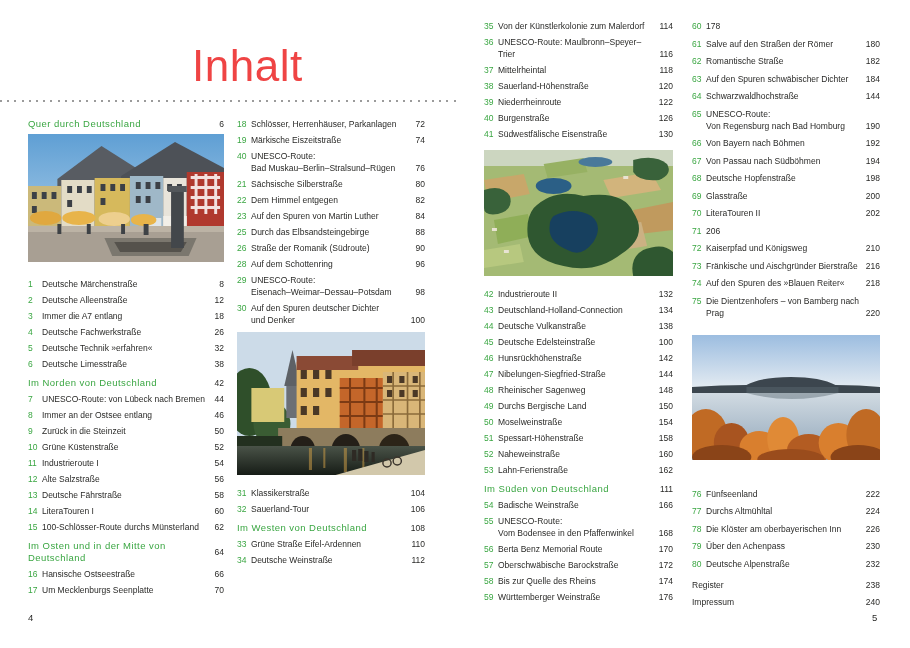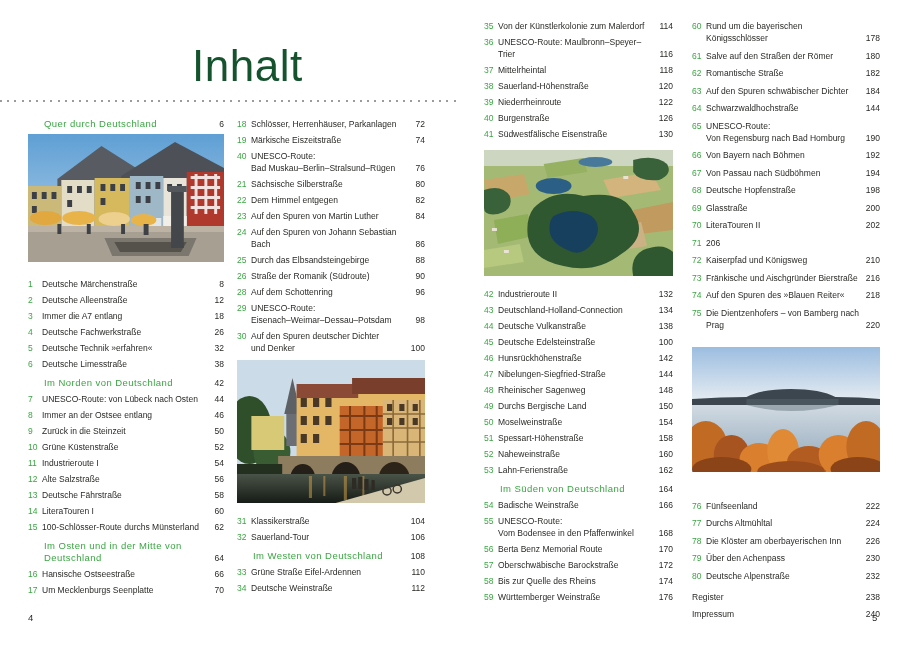--- a/index.html
+++ b/index.html
@@ -2,33 +2,33 @@
 <html><head>
 <meta charset="utf-8">
 <style>
   html,body{margin:0;padding:0;background:#e8e8e8;}
   .spread{
     position:relative;width:910px;height:648px;background:#ffffff;
     font-family:"Liberation Sans",sans-serif;color:#2a2a28;overflow:hidden;
   }
   .book-title{
     position:absolute;left:192px;top:44px;
-    font-size:44px;font-weight:100;letter-spacing:.5px;color:#14532d;line-height:1;
+    font-size:44px;font-weight:100;letter-spacing:.5px;color:#ef4444;line-height:1;
   }
   .dotted-rule{
     position:absolute;left:0;top:100px;width:456px;height:2px;
     background:repeating-linear-gradient(to right,#9b9b9b 0 2px,transparent 2px 7.2px);
   }
   .col{position:absolute;display:block;}
   .col1{left:28px;top:118px;width:196px;}
   .col2{left:237px;top:118px;width:188px;}
   .col3{left:484px;top:20px;width:189px;}
   .col4{left:692px;top:20px;width:188px;}
 
-  .sec{display:flex;align-items:flex-end;margin:7px 0 4px 16px;line-height:12px;}
+  .sec{display:flex;align-items:center;margin:7px 0 4px 0;line-height:12px;}
   .sec-label{flex:1;color:#3aa642;font-size:9.5px;letter-spacing:.45px;}
   .sec-page{font-size:8.5px;color:#2a2a28;}
   .col1 > .sec:first-child{margin-top:0;}
 
   .row{display:flex;line-height:12px;margin-bottom:4px;font-size:8.5px;}
   .col4 .row{margin-bottom:5.5px;}
   .num{flex:none;width:14px;color:#3aa642;}
   .titles{flex:1;display:flex;flex-direction:column;padding-right:6px;}
   .pg{flex:none;align-self:flex-end;color:#2a2a28;}
   .row.plain .titles{margin-left:0;}
@@ -167,21 +167,21 @@
         </span>
         <span class="pg">38</span>
       </div>
       <div class="sec">
         <span class="sec-label">Im Norden von Deutschland</span>
         <span class="sec-page">42</span>
       </div>
       <div class="row">
         <span class="num">7</span>
         <span class="titles">
-          <span class="line">UNESCO-Route: von Lübeck nach Osten</span>
+          <span class="line">UNESCO-Route: von Lübeck nach Bremen</span>
         </span>
         <span class="pg">44</span>
       </div>
       <div class="row">
         <span class="num">8</span>
         <span class="titles">
           <span class="line">Immer an der Ostsee entlang</span>
         </span>
         <span class="pg">46</span>
       </div>
@@ -289,27 +289,20 @@
           <span class="line">Dem Himmel entgegen</span>
         </span>
         <span class="pg">82</span>
       </div>
       <div class="row">
         <span class="num">23</span>
         <span class="titles">
           <span class="line">Auf den Spuren von Martin Luther</span>
         </span>
         <span class="pg">84</span>
-      </div>
-      <div class="row">
-        <span class="num">24</span>
-        <span class="titles">
-          <span class="line">Auf den Spuren von Johann Sebastian Bach</span>
-        </span>
-        <span class="pg">86</span>
       </div>
       <div class="row">
         <span class="num">25</span>
         <span class="titles">
           <span class="line">Durch das Elbsandsteingebirge</span>
         </span>
         <span class="pg">88</span>
       </div>
       <div class="row">
         <span class="num">26</span>
@@ -606,21 +599,21 @@
       </div>
       <div class="row">
         <span class="num">53</span>
         <span class="titles">
           <span class="line">Lahn-Ferienstraße</span>
         </span>
         <span class="pg">162</span>
       </div>
       <div class="sec">
         <span class="sec-label">Im Süden von Deutschland</span>
-        <span class="sec-page">164</span>
+        <span class="sec-page">111</span>
       </div>
       <div class="row">
         <span class="num">54</span>
         <span class="titles">
           <span class="line">Badische Weinstraße</span>
         </span>
         <span class="pg">166</span>
       </div>
       <div class="row">
         <span class="num">55</span>
@@ -655,23 +648,20 @@
         <span class="num">59</span>
         <span class="titles">
           <span class="line">Württemberger Weinstraße</span>
         </span>
         <span class="pg">176</span>
       </div>
     </div>
   <div class="col col4">
       <div class="row">
         <span class="num">60</span>
-        <span class="titles">
-          <span class="line">Rund um die bayerischen Königsschlösser</span>
-        </span>
         <span class="pg">178</span>
       </div>
       <div class="row">
         <span class="num">61</span>
         <span class="titles">
           <span class="line">Salve auf den Straßen der Römer</span>
         </span>
         <span class="pg">180</span>
       </div>
       <div class="row">

